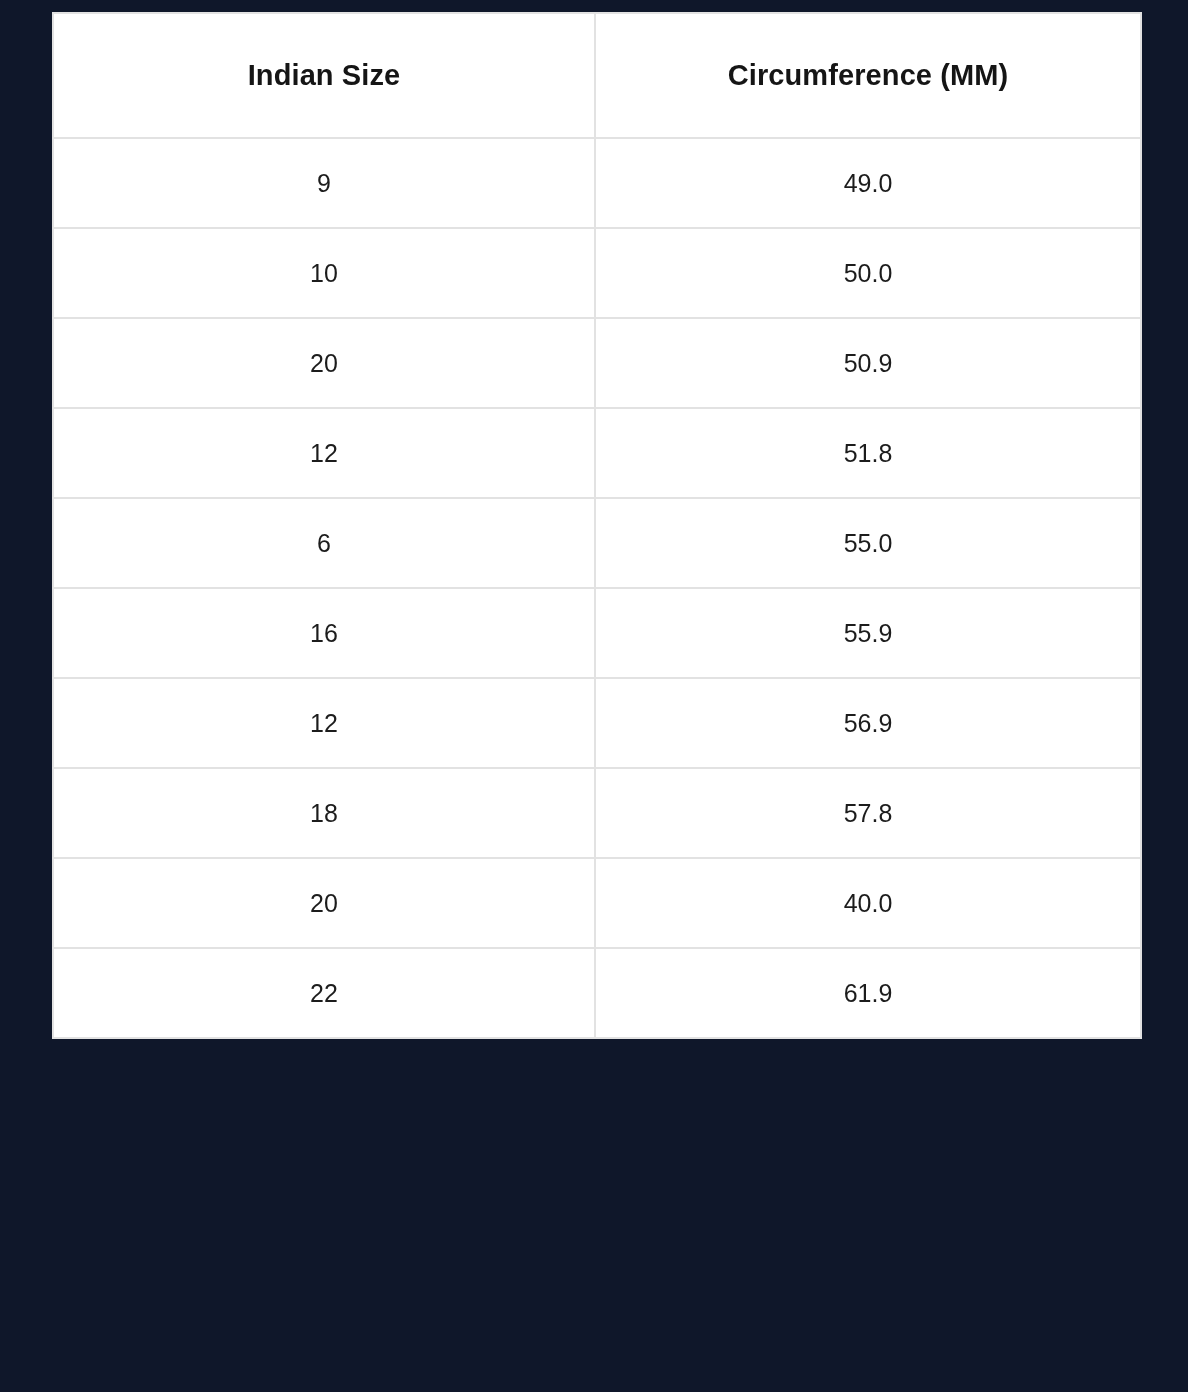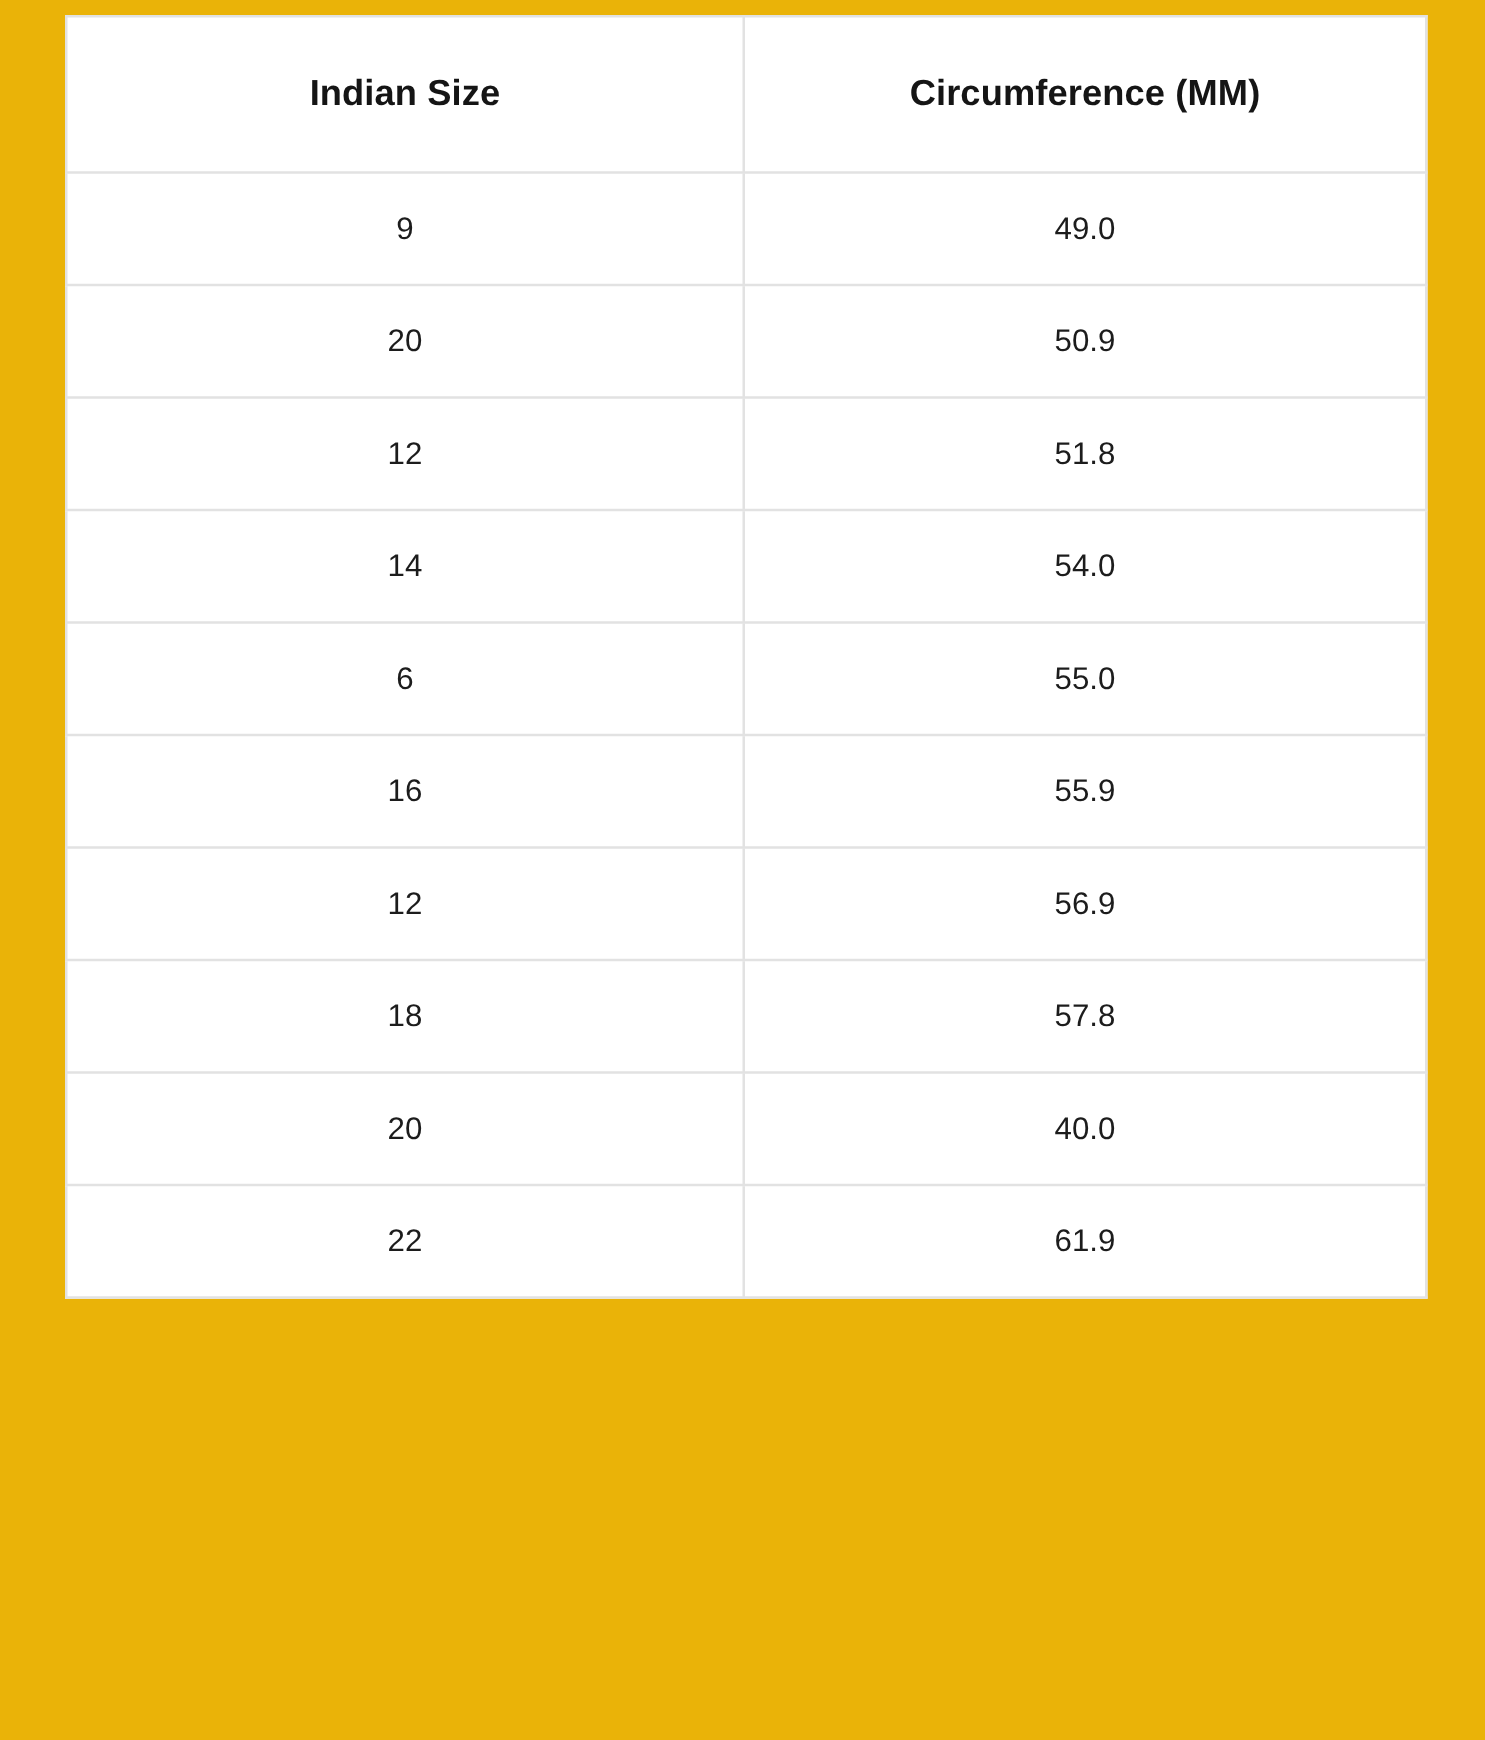--- a/index.html
+++ b/index.html
@@ -11,21 +11,21 @@
     width: 1188px;
     height: 1392px;
     font-family: "Liberation Sans", sans-serif;
     -webkit-font-smoothing: antialiased;
   }
 
   .page {
     position: relative;
     width: 1188px;
     height: 1392px;
-    background: #eab308;
+    background: #0f172a;
     box-sizing: border-box;
   }
 
   .size-table-wrap {
     position: absolute;
     left: 52px;
     top: 12px;
     width: 1088px;
   }
 
@@ -79,30 +79,30 @@
           <th>Indian Size</th>
           <th>Circumference (MM)</th>
         </tr>
       </thead>
       <tbody>
         <tr>
           <td>9</td>
           <td>49.0</td>
         </tr>
         <tr>
+          <td>10</td>
+          <td>50.0</td>
+        </tr>
+        <tr>
           <td>20</td>
           <td>50.9</td>
         </tr>
         <tr>
           <td>12</td>
           <td>51.8</td>
-        </tr>
-        <tr>
-          <td>14</td>
-          <td>54.0</td>
         </tr>
         <tr>
           <td>6</td>
           <td>55.0</td>
         </tr>
         <tr>
           <td>16</td>
           <td>55.9</td>
         </tr>
         <tr>

